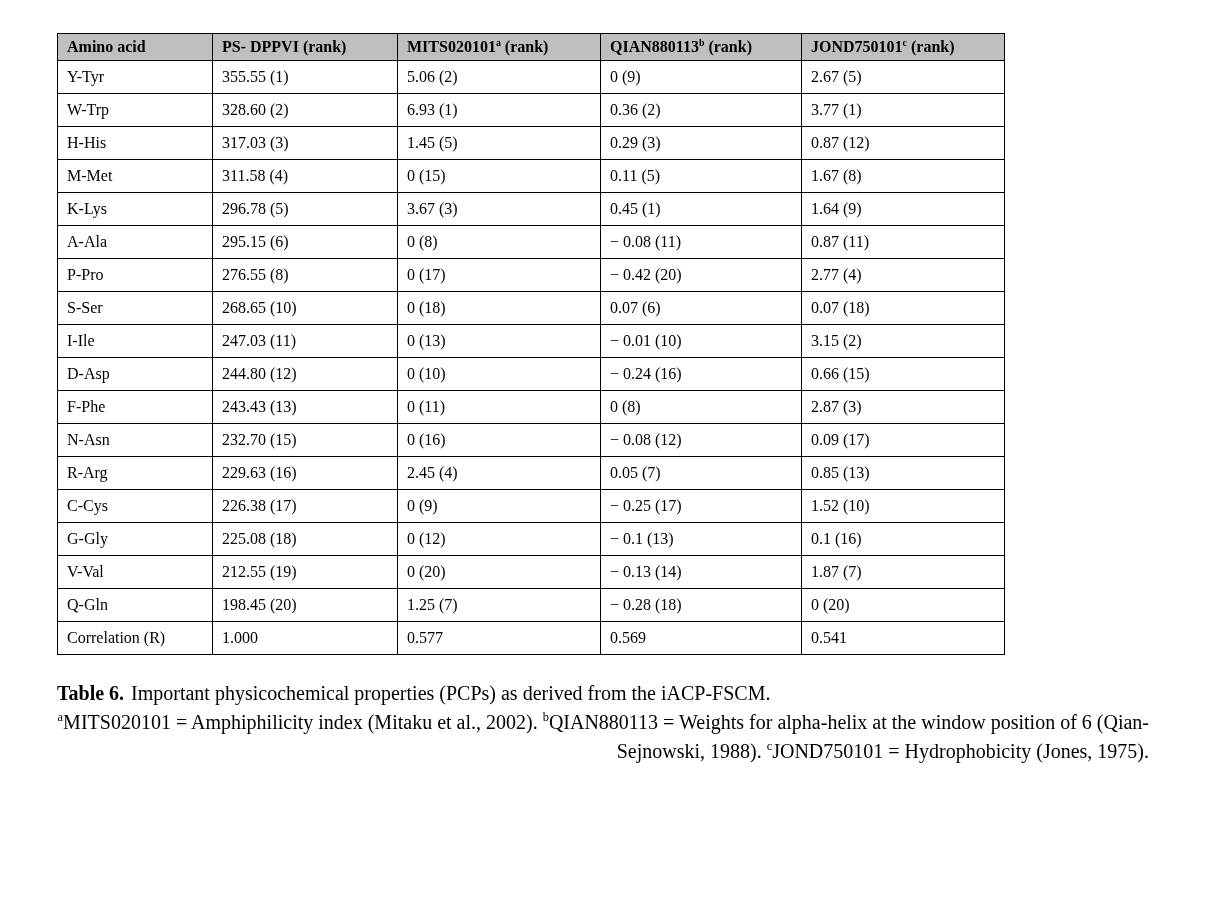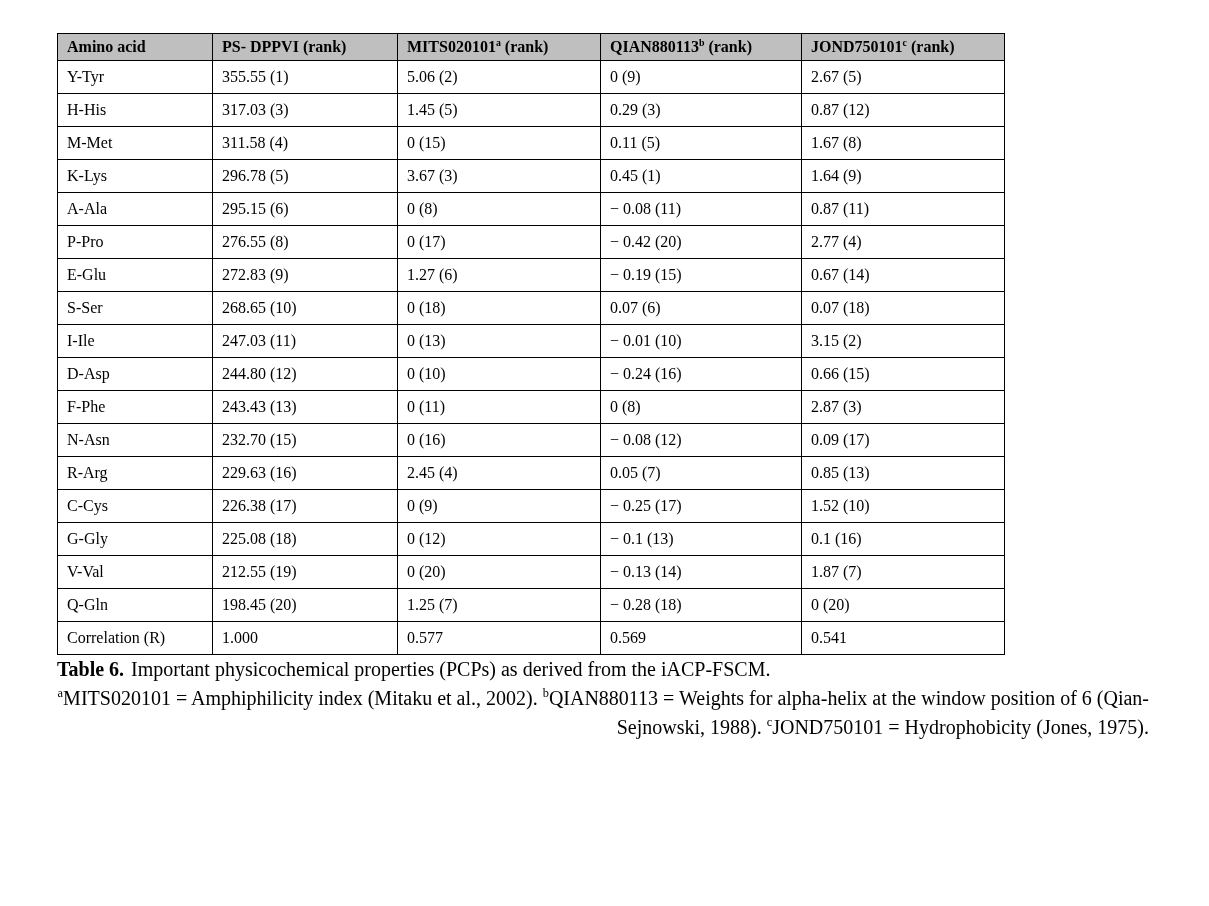--- a/index.html
+++ b/index.html
@@ -48,20 +48,21 @@
   .pcp-table td {
     font-weight: normal;
     padding: 6px 9px;
   }
   sup {
     font-size: 0.62em;
     line-height: 0;
     vertical-align: super;
   }
   .caption {
+    margin-top: 24px;
     width: 1092px;
     font-size: 20px;
     line-height: 29px;
   }
   .caption .cap-label {
     font-weight: bold;
     margin-right: 7px;
   }
   .footnotes {
     margin: 0;
@@ -93,20 +94,27 @@
       </thead>
       <tbody>
           <tr>
             <td>Y-Tyr</td>
             <td>355.55 (1)</td>
             <td>5.06 (2)</td>
             <td>0 (9)</td>
             <td>2.67 (5)</td>
           </tr>
           <tr>
+            <td>W-Trp</td>
+            <td>328.60 (2)</td>
+            <td>6.93 (1)</td>
+            <td>0.36 (2)</td>
+            <td>3.77 (1)</td>
+          </tr>
+          <tr>
             <td>H-His</td>
             <td>317.03 (3)</td>
             <td>1.45 (5)</td>
             <td>0.29 (3)</td>
             <td>0.87 (12)</td>
           </tr>
           <tr>
             <td>M-Met</td>
             <td>311.58 (4)</td>
             <td>0 (15)</td>
@@ -128,27 +136,20 @@
             <td>0.87 (11)</td>
           </tr>
           <tr>
             <td>P-Pro</td>
             <td>276.55 (8)</td>
             <td>0 (17)</td>
             <td>− 0.42 (20)</td>
             <td>2.77 (4)</td>
           </tr>
           <tr>
-            <td>E-Glu</td>
-            <td>272.83 (9)</td>
-            <td>1.27 (6)</td>
-            <td>− 0.19 (15)</td>
-            <td>0.67 (14)</td>
-          </tr>
-          <tr>
             <td>S-Ser</td>
             <td>268.65 (10)</td>
             <td>0 (18)</td>
             <td>0.07 (6)</td>
             <td>0.07 (18)</td>
           </tr>
           <tr>
             <td>I-Ile</td>
             <td>247.03 (11)</td>
             <td>0 (13)</td>

